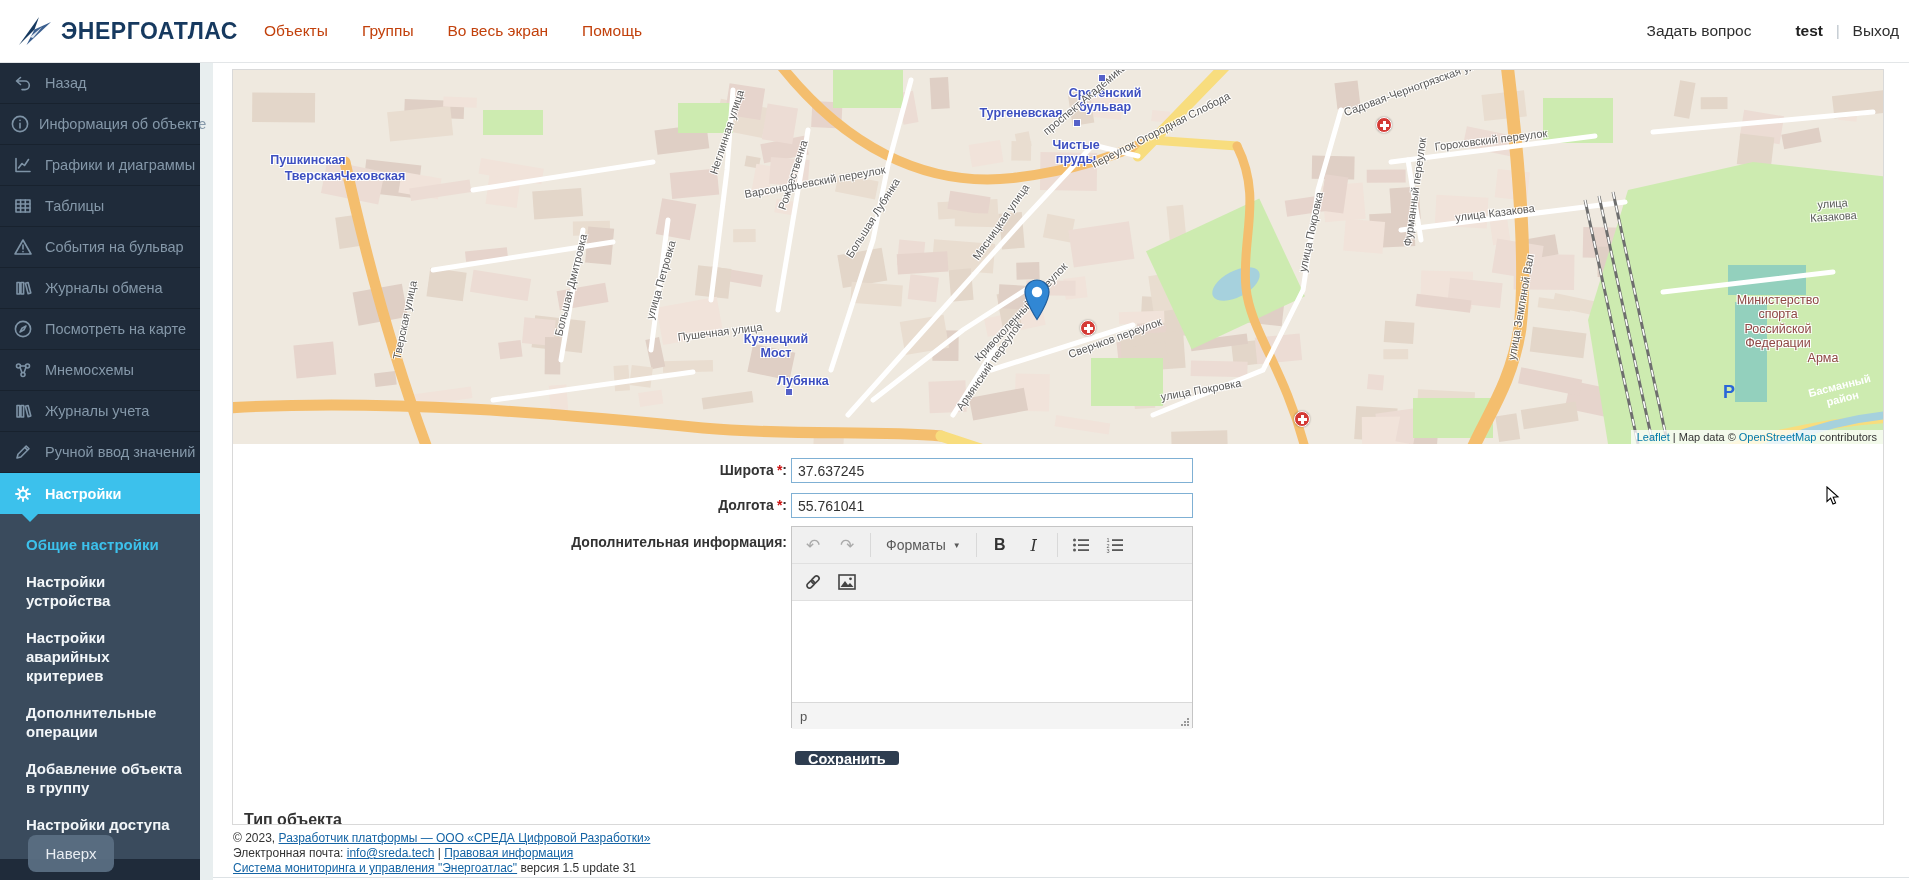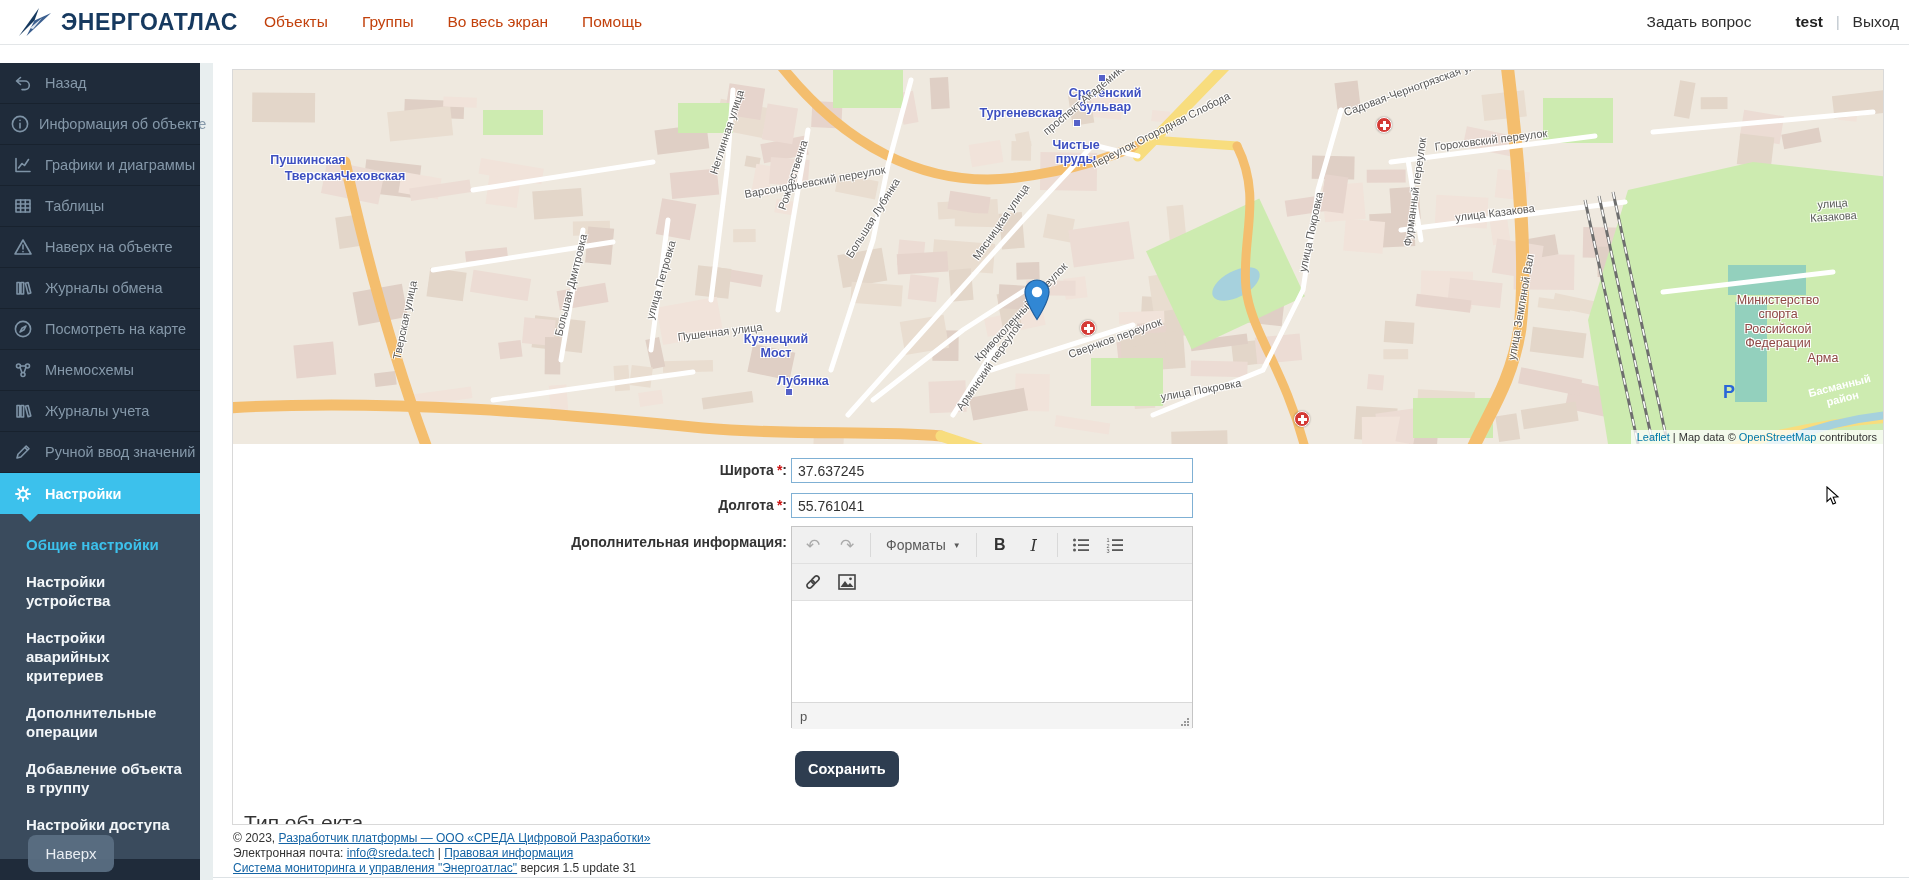--- a/index.html
+++ b/index.html
@@ -1,20 +1,20 @@
 <!DOCTYPE html>
 <html><head>
 <meta charset="utf-8">
 <style>
   * { margin:0; padding:0; box-sizing:border-box; }
   html,body { width:1909px; height:880px; overflow:hidden; background:#fff;
     font-family:"Liberation Sans", sans-serif; }
 
   
-  .navbar { position:absolute; left:0; top:0; width:1909px; height:45px; background:#fff;
+  .navbar { position:absolute; left:0; top:0; width:1909px; height:63px; background:#fff;
     border-bottom:1px solid #e3e6e8; display:flex; align-items:center; z-index:50; }
   .brand { display:flex; align-items:center; margin-left:18px; cursor:pointer; }
   .brand svg { width:34px; height:30px; }
   .brand-text { font-size:23px; font-weight:700; color:#16395f; letter-spacing:.5px; margin-left:9px; }
   .nav-menu { display:flex; align-items:center; margin-left:26px; gap:34px; }
   .nav-item { font-size:15.5px; color:#c2410c; cursor:pointer; }
   .nav-right { margin-left:auto; display:flex; align-items:center; margin-right:10px; }
   .nav-ask { font-size:15.5px; color:#2e2e2e; cursor:pointer; margin-right:44px; }
   .nav-user { font-size:15.5px; font-weight:700; color:#222; }
   .nav-sep { color:#b9c2c9; margin:0 13px; font-size:14px; }
@@ -93,24 +93,24 @@
     align-items:center; padding:0 8px; font-size:13px; color:#555; position:relative; }
   .grip { position:absolute; right:2px; bottom:2px; width:10px; height:10px; cursor:nwse-resize;
     background:
       radial-gradient(circle at 8px 2px, #999 1px, transparent 1.3px),
       radial-gradient(circle at 5px 5px, #999 1px, transparent 1.3px),
       radial-gradient(circle at 8px 5px, #999 1px, transparent 1.3px),
       radial-gradient(circle at 2px 8px, #999 1px, transparent 1.3px),
       radial-gradient(circle at 5px 8px, #999 1px, transparent 1.3px),
       radial-gradient(circle at 8px 8px, #999 1px, transparent 1.3px); }
 
-  .save-btn { position:absolute; left:562px; top:681px; height:36px; padding:0 13px;
-    background:#2e3d50; color:#fff; font-size:14.5px; font-weight:700; border:none; border-radius:8px;
+  .save-btn { position:absolute; left:562px; top:681px; height:14px; padding:0 13px;
+    background:#2e3d50; color:#fff; font-size:14.5px; font-weight:700; border:none; border-radius:3px;
     cursor:pointer; font-family:"Liberation Sans",sans-serif; }
-  .next-heading { position:absolute; left:11px; top:741px; font-size:21px; font-weight:400; color:#333; }
+  .next-heading { position:absolute; left:11px; top:741px; font-size:16px; font-weight:700; color:#333; }
 
   
   .footer { position:absolute; left:233px; top:831px; width:1650px; font-size:12px; color:#333;
     line-height:15px; }
   .footer a { color:#1464a5; text-decoration:underline; cursor:pointer; }
   .page-bottom-line { position:absolute; left:213px; top:877px; width:1696px; border-top:1px solid #dde2e5; }
 
   .cursor { position:absolute; left:1826px; top:486px; z-index:99; }
 </style>
 </head>
@@ -175,21 +175,21 @@
       </span>
     <span class="lbl">Таблицы</span>
   </div>
   <div class="side-item">
     <span class="ic">
         <svg width="20" height="20" viewBox="0 0 20 20">
           <path d="M10 3 L18 17 H2 Z"></path>
           <path d="M10 8 v4 M10 14.5 v.2"></path>
         </svg>
       </span>
-    <span class="lbl">Наверх на объекте</span>
+    <span class="lbl">События на бульвар</span>
   </div>
   <div class="side-item">
     <span class="ic">
         <svg width="20" height="20" viewBox="0 0 20 20">
           <path d="M4 4.5 V16 M4 4.5 h2.6 V16 H4 Z M8 4.5 h2.6 V16 H8 Z M12.4 5.2 l2.7-.7 L17.8 15 l-2.7.8 Z"></path>
         </svg>
       </span>
     <span class="lbl">Журналы обмена</span>
   </div>
   <div class="side-item">

